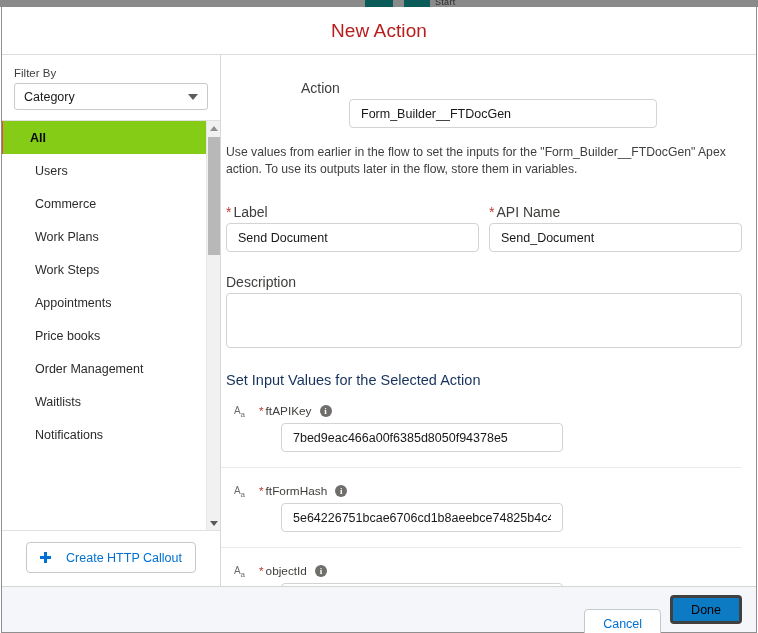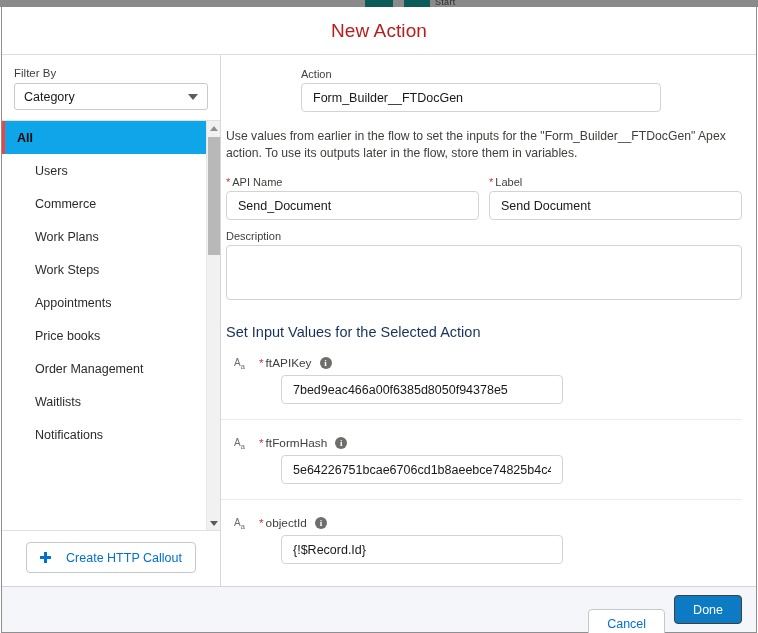--- a/index.html
+++ b/index.html
@@ -126,25 +126,25 @@
     height: 33px;
     display: flex;
     align-items: center;
     padding-left: 30px;
     font-size: 12.5px;
     color: #2b2b2b;
     cursor: pointer;
     border-left: 3px solid transparent;
   }
   .cat-item.selected {
-    background: #0ea5e9;
-    border-left: 3px solid #ef4444;
+    background: #84cc16;
+    border-left: 1px solid #ef4444;
     font-weight: bold;
     color: #080707;
-    padding-left: 12px;
+    padding-left: 27px;
   }
 
   
   .scrollbar {
     width: 14px;
     flex: 0 0 14px;
     background: #f1f1f1;
     border-left: 1px solid #e6e6e6;
     position: relative;
   }
@@ -214,24 +214,25 @@
     overflow: hidden;
     padding: 0 14px 0 0;
     background: #fff;
     position: relative;
   }
 
   .action-block {
     padding: 13px 0 0 80px;
   }
   .fld-label {
-    font-size: 11px;
+    font-size: 14px;
     color: #3e3e3c;
     margin-bottom: 3px;
     display: block;
+    margin-top: 12px;
   }
   .req-star { color: #c23934; margin-right: 2px; }
 
   .txt-input {
     height: 29px;
     border: 1px solid #d3d3d3;
     border-radius: 4px;
     background: #fff;
     font-size: 12.5px;
     color: #181818;
@@ -346,22 +347,22 @@
     font-family: "Liberation Sans", sans-serif;
   }
   .btn-cancel {
     background: #fff;
     border: 1px solid #c4c9cd;
     color: #0070d2;
     margin-top: 28px;
   }
   .btn-done {
     background: #0d7ac4;
-    border: 1px solid #404040;
-    color: #ffffff;
+    border: 3px solid #404040;
+    color: #000000;
   }
 </style>
 </head>
 <body>
 
 <div class="bg-strip">
   <div class="bg-node n1"></div>
   <div class="bg-node n2"></div>
   <div class="bg-node-label">Start</div>
 </div>
@@ -434,39 +435,39 @@
           <span class="plus-icon"></span>
           <span>Create HTTP Callout</span>
         </button>
       </div>
     </div>
 
     <div class="right-panel">
 
       <div class="action-block">
         <label class="fld-label">Action</label>
-        <div style="width:360px;">
+        <div style="width:308px;margin-left:48px;">
           <input class="txt-input" readonly="" value="Form_Builder__FTDocGen" style="">
         </div>
       </div>
 
       <div class="desc-text">Use values from earlier in the flow to set the inputs for the "Form_Builder__FTDocGen" Apex action. To use its outputs later in the flow, store them in variables.</div>
 
       <div class="two-col">
+        <div class="col">
+          <label class="fld-label">
+            <span class="req-star">*</span><span>Label</span>
+          </label>
+          <input class="txt-input" value="Send Document" style="">
+        </div>
         <div class="col">
           <label class="fld-label">
             <span class="req-star">*</span><span>API Name</span>
           </label>
           <input class="txt-input" value="Send_Document" style="">
-        </div>
-        <div class="col">
-          <label class="fld-label">
-            <span class="req-star">*</span><span>Label</span>
-          </label>
-          <input class="txt-input" value="Send Document" style="">
         </div>
       </div>
 
       <div class="desc-block">
         <label class="fld-label">Description</label>
         <textarea class="desc-area" value="" style=""></textarea>
       </div>
 
       <div class="section-head">Set Input Values for the Selected Action</div>
 

